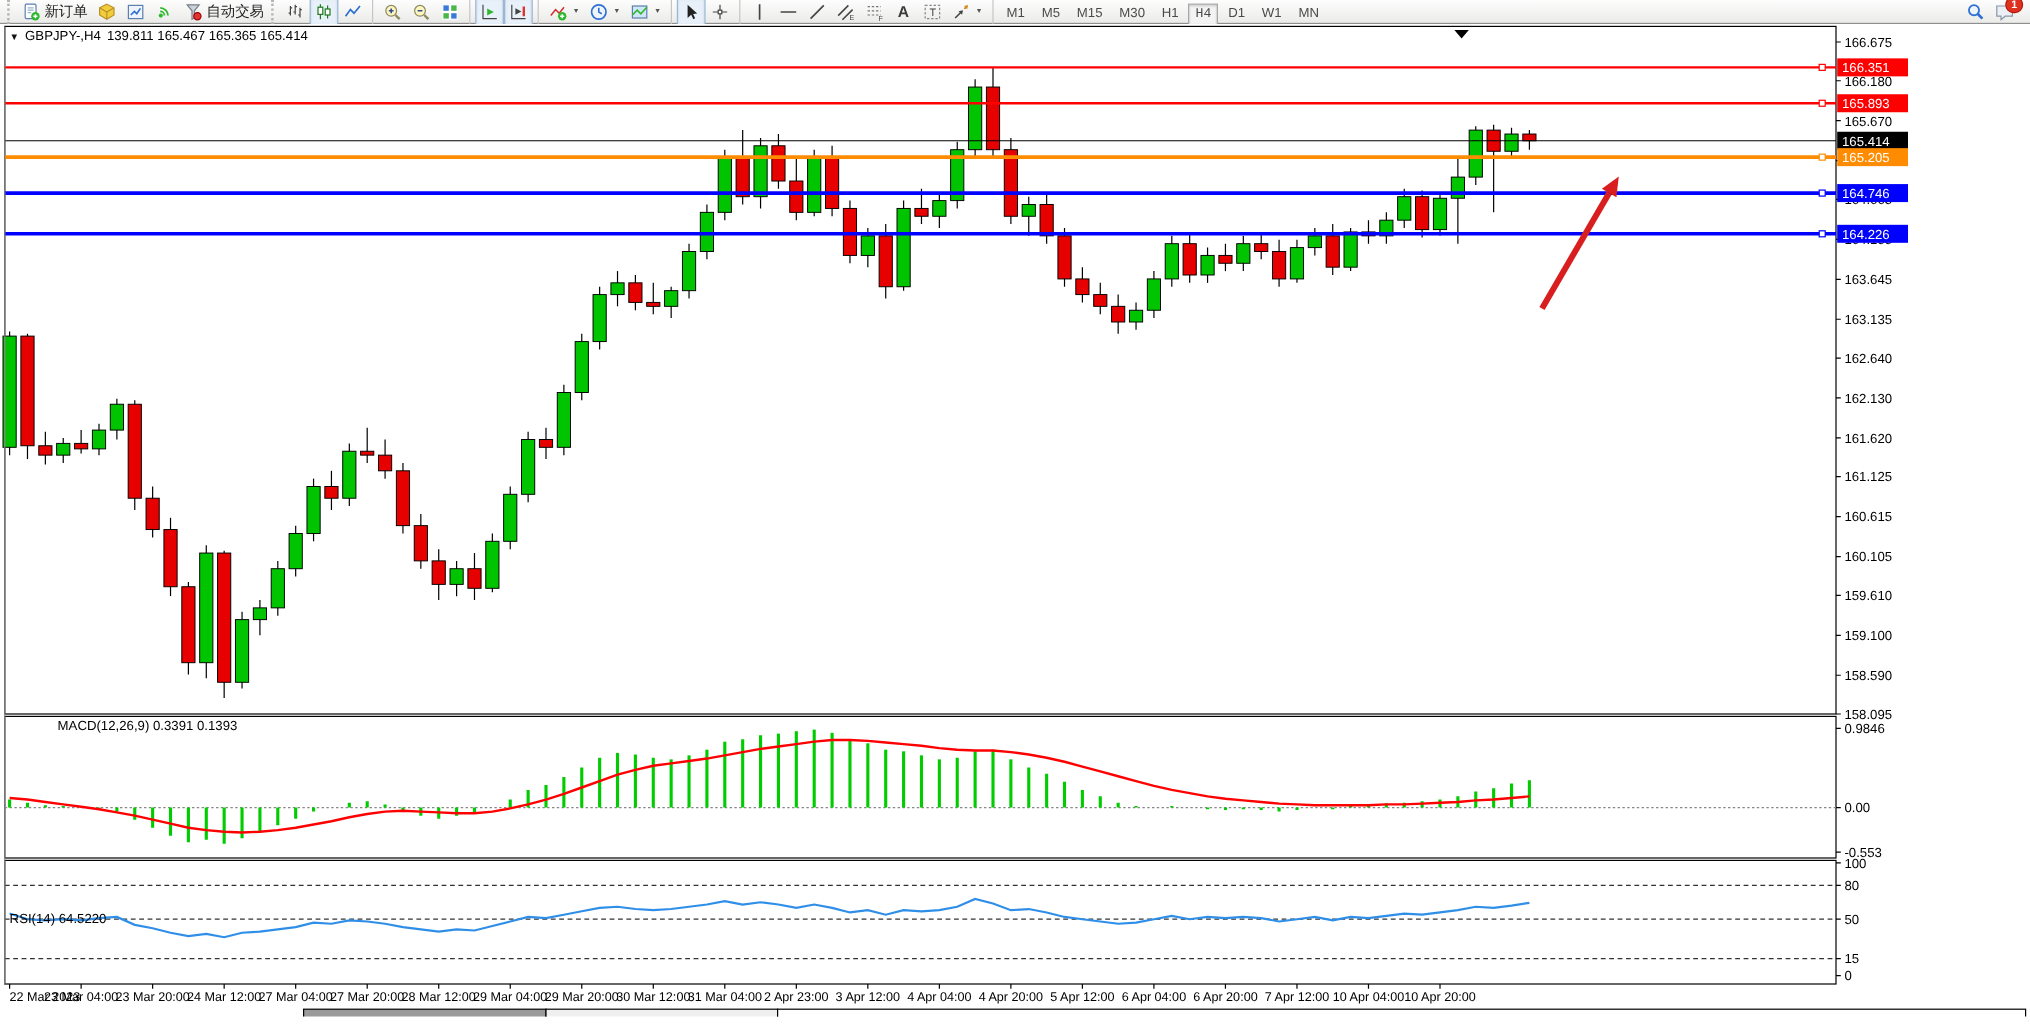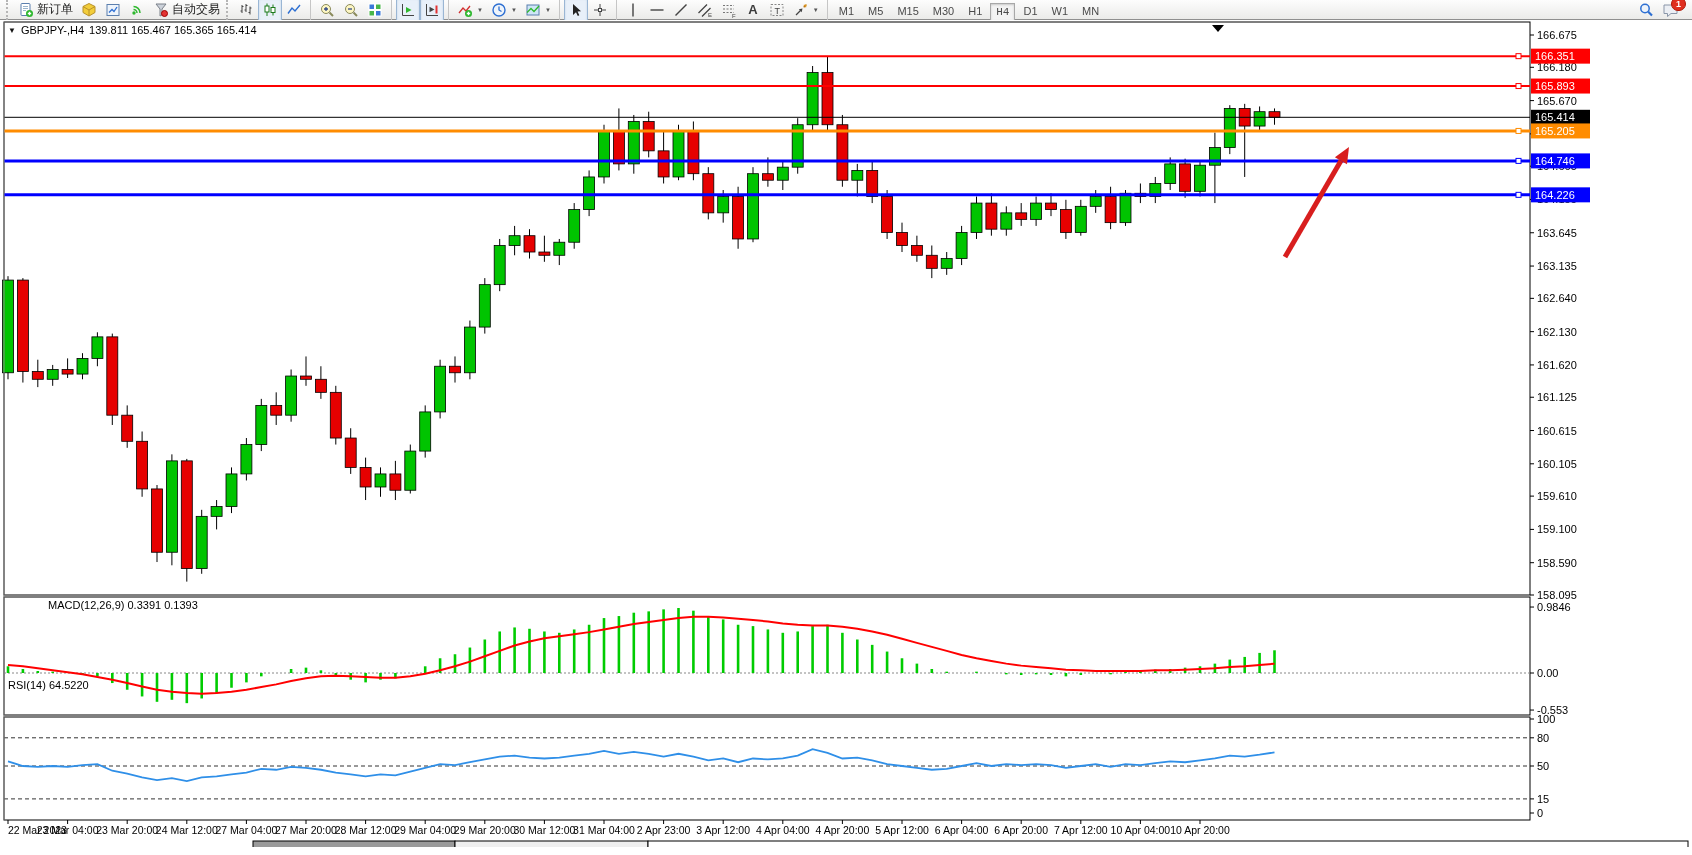--- a/index.html
+++ b/index.html
@@ -20,21 +20,21 @@
   .tb-right{margin-left:auto;display:flex;align-items:center;gap:8px;padding-right:8px;}
   .chat-wrap{position:relative;}
   .chat-badge{position:absolute;top:-5px;right:-6px;background:#e03020;color:#fff;
     border-radius:8px;font-size:9px;font-weight:bold;padding:1px 4px;border:1px solid #b01808;}
   
   .chart-wrap{position:relative;width:1692px;height:827px;background:#fff;}
   .overlay{position:absolute;font-size:11px;color:#000;white-space:nowrap;z-index:3;}
   #chart-title{top:4px;left:8px;display:flex;align-items:center;gap:5px;}
   #chart-title .tri{font-size:8px;color:#111;}
   #macd-label{top:579px;left:8px;margin-left:40px;}
-  #rsi-label{top:659px;left:8px;}
+  #rsi-label{top:740px;left:8px;}
   svg text{font-family:"Liberation Sans",sans-serif;}
 </style>
 </head>
 <body>
 
 <div class="toolbar">
   <div class="grip"></div>
 
   <div class="tb-btn">
     <svg class="i" width="16" height="16" viewBox="0 0 16 16">

